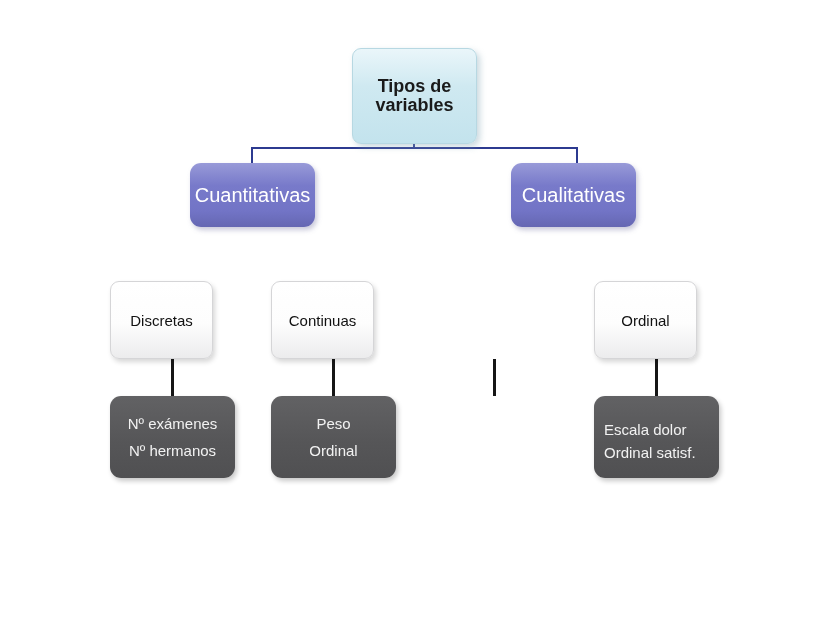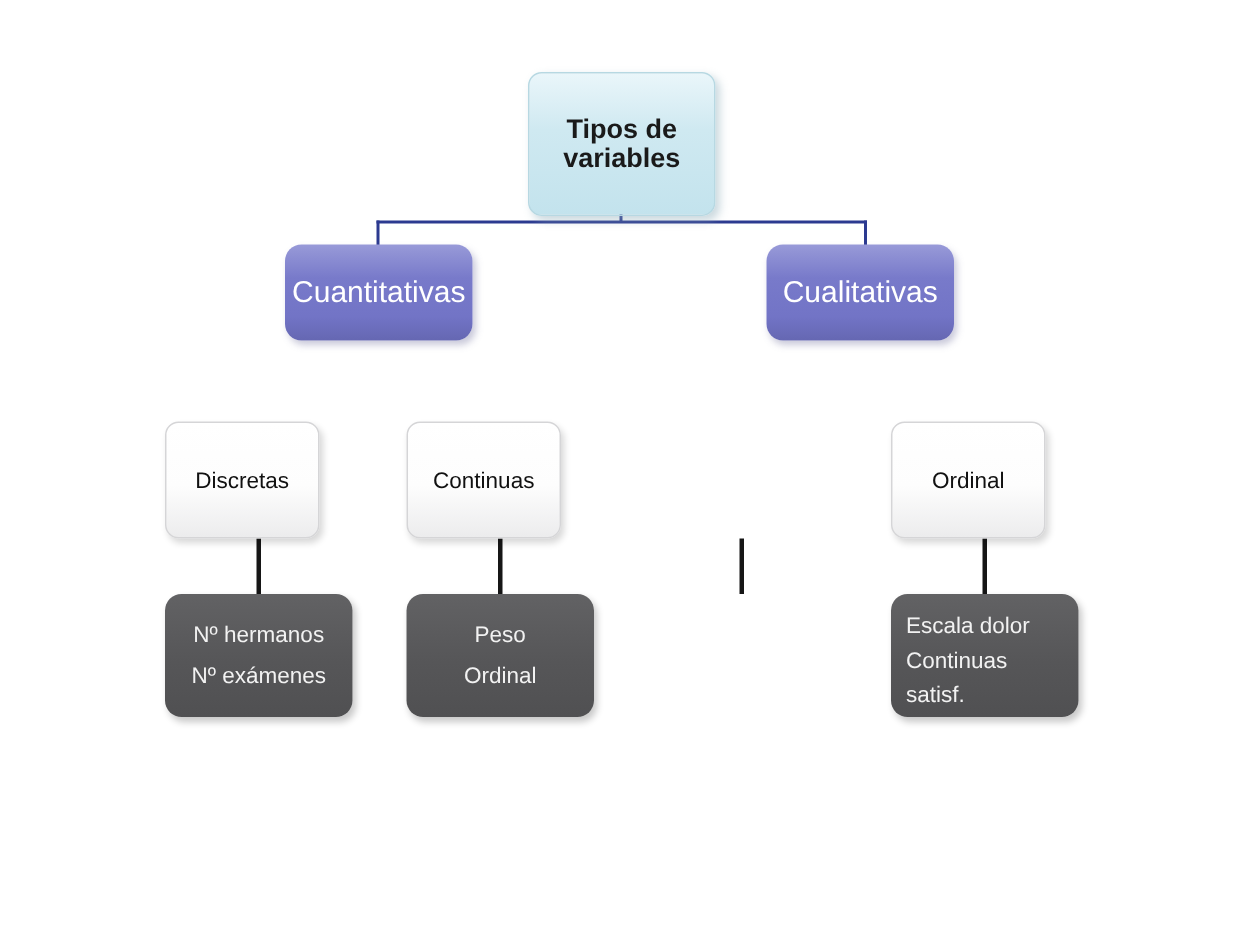--- a/index.html
+++ b/index.html
@@ -120,25 +120,25 @@
     <span>Discretas</span>
   </div>
   <div class="node white-node col-2">
     <span>Continuas</span>
   </div>
   <div class="node white-node col-4">
     <span>Ordinal</span>
   </div>
 
   <div class="node dark-node col-1">
+    <span class="ex-line">Nº exámenes</span>
     <span class="ex-line">Nº hermanos</span>
-    <span class="ex-line">Nº exámenes</span>
   </div>
   <div class="node dark-node col-2">
     <span class="ex-line">Peso</span>
     <span class="ex-line">Ordinal</span>
   </div>
   <div class="node dark-node col-4 align-left">
     <span class="ex-line">Escala dolor</span>
-    <span class="ex-line">Continuas satisf.</span>
+    <span class="ex-line">Ordinal satisf.</span>
   </div>
 
 </div>
 
 </body></html>

